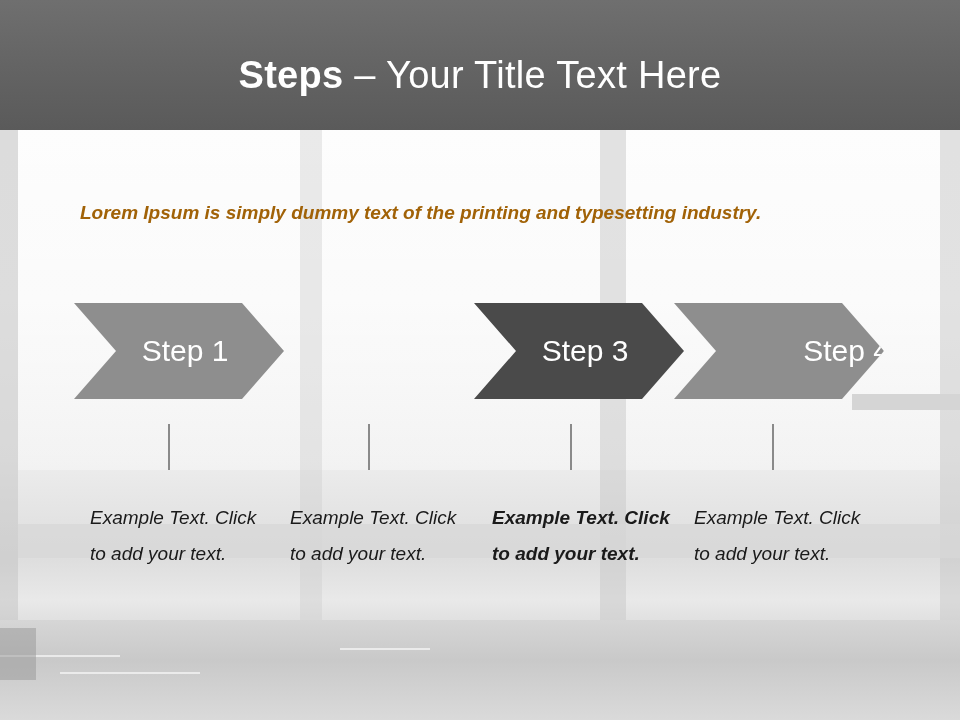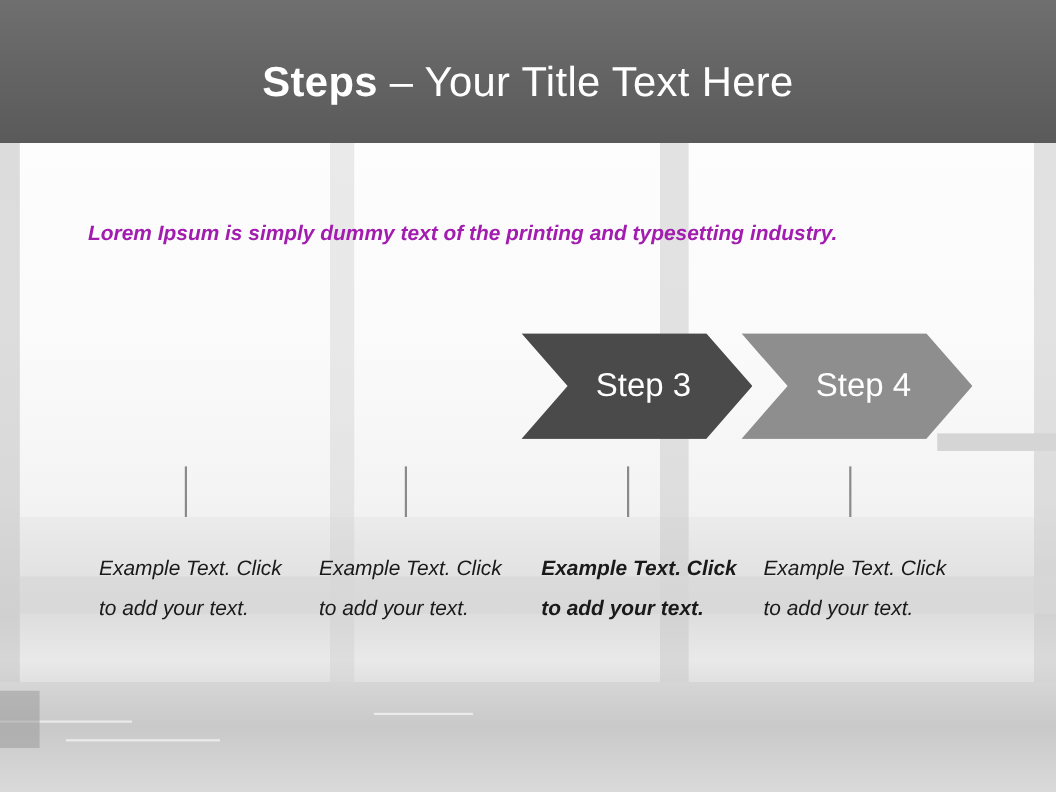--- a/index.html
+++ b/index.html
@@ -112,21 +112,21 @@
   
   .intro {
     position: absolute;
     left: 80px;
     top: 198px;
     width: 812px;
     font-size: 19px;
     line-height: 1.55;
     font-style: italic;
     font-weight: bold;
-    color: #a21caf;
+    color: #a16207;
     text-align: justify;
   }
 
   
   .chevrons {
     position: absolute;
     left: 74px;
     top: 303px;
     width: 820px;
     height: 96px;
@@ -190,24 +190,27 @@
 
 
   <div class="header"></div>
   <div class="header-title">
     <span class="bold">Steps</span><span class="light"> – </span><span class="light">Your Title Text Here</span>
   </div>
 
   <div class="intro">Lorem Ipsum is simply dummy text of the printing and typesetting industry.</div>
 
   <div class="chevrons">
+    <div class="chev first" style="left:0px;background:#8e8e8e;">
+      <span class="lbl">Step 1</span>
+    </div>
     <div class="chev" style="left:400px;background:#4a4a4a;text-align:right;">
       <span class="lbl">Step 3</span>
     </div>
-    <div class="chev" style="left:600px;background:#8e8e8e;">
+    <div class="chev" style="left:600px;background:#8e8e8e;justify-content:flex-end;">
       <span class="lbl">Step 4</span>
     </div>
   </div>
 
   <div class="tick" style="left:168px; top:424px;"></div>
   <div class="tick" style="left:368px; top:424px;"></div>
   <div class="tick" style="left:570px; top:424px;"></div>
   <div class="tick" style="left:772px; top:424px;"></div>
 
   <div class="caption" style="left:90px;">Example Text. Click  to add your text.</div>

